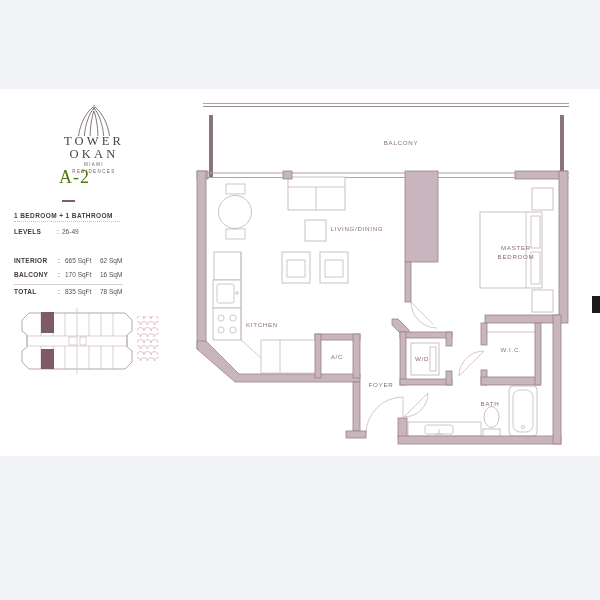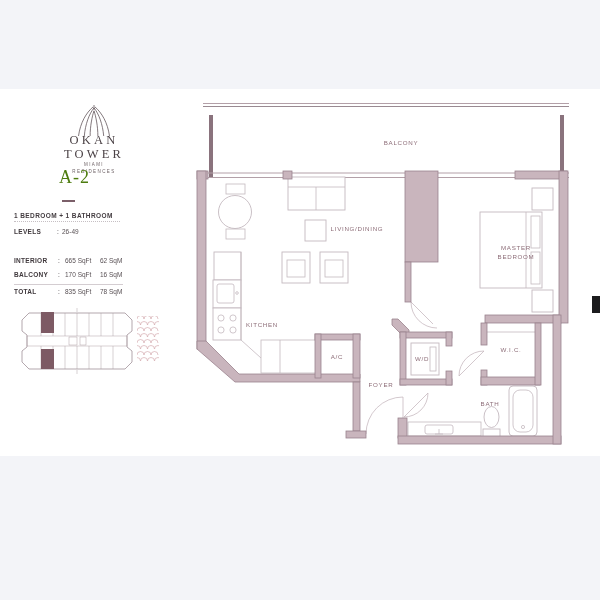--- a/index.html
+++ b/index.html
@@ -50,22 +50,22 @@
     <path class="logo-line" d="M6,32 C8,18 14,8 21,2"></path>
     <path class="logo-line" d="M38,32 C36,18 30,8 23,2"></path>
     <path class="logo-line" d="M12,32 C13,20 17,9 22,3"></path>
     <path class="logo-line" d="M32,32 C31,20 27,9 22,3"></path>
     <path class="logo-line" d="M18,32 C18,22 20,12 22,6"></path>
     <path class="logo-line" d="M26,32 C26,22 24,12 22,6"></path>
     <line class="logo-line" x1="22" y1="0" x2="22" y2="5"></line>
   </svg>
 
   <div class="brand">
+    <div class="brand-name second">TOWER</div>
     <div class="brand-name">OKAN</div>
-    <div class="brand-name second">TOWER</div>
     <div class="brand-tag">MIAMI</div>
     <div class="brand-tag">RESIDENCES</div>
   </div>
 
   <div class="unit-code">A-2</div>
   <div class="unit-code-rule"></div>
   <div class="unit-type">1 BEDROOM + 1 BATHROOM</div>
   <div class="dotted-rule"></div>
 
   <div class="row levels-row" style="top:124px;">

